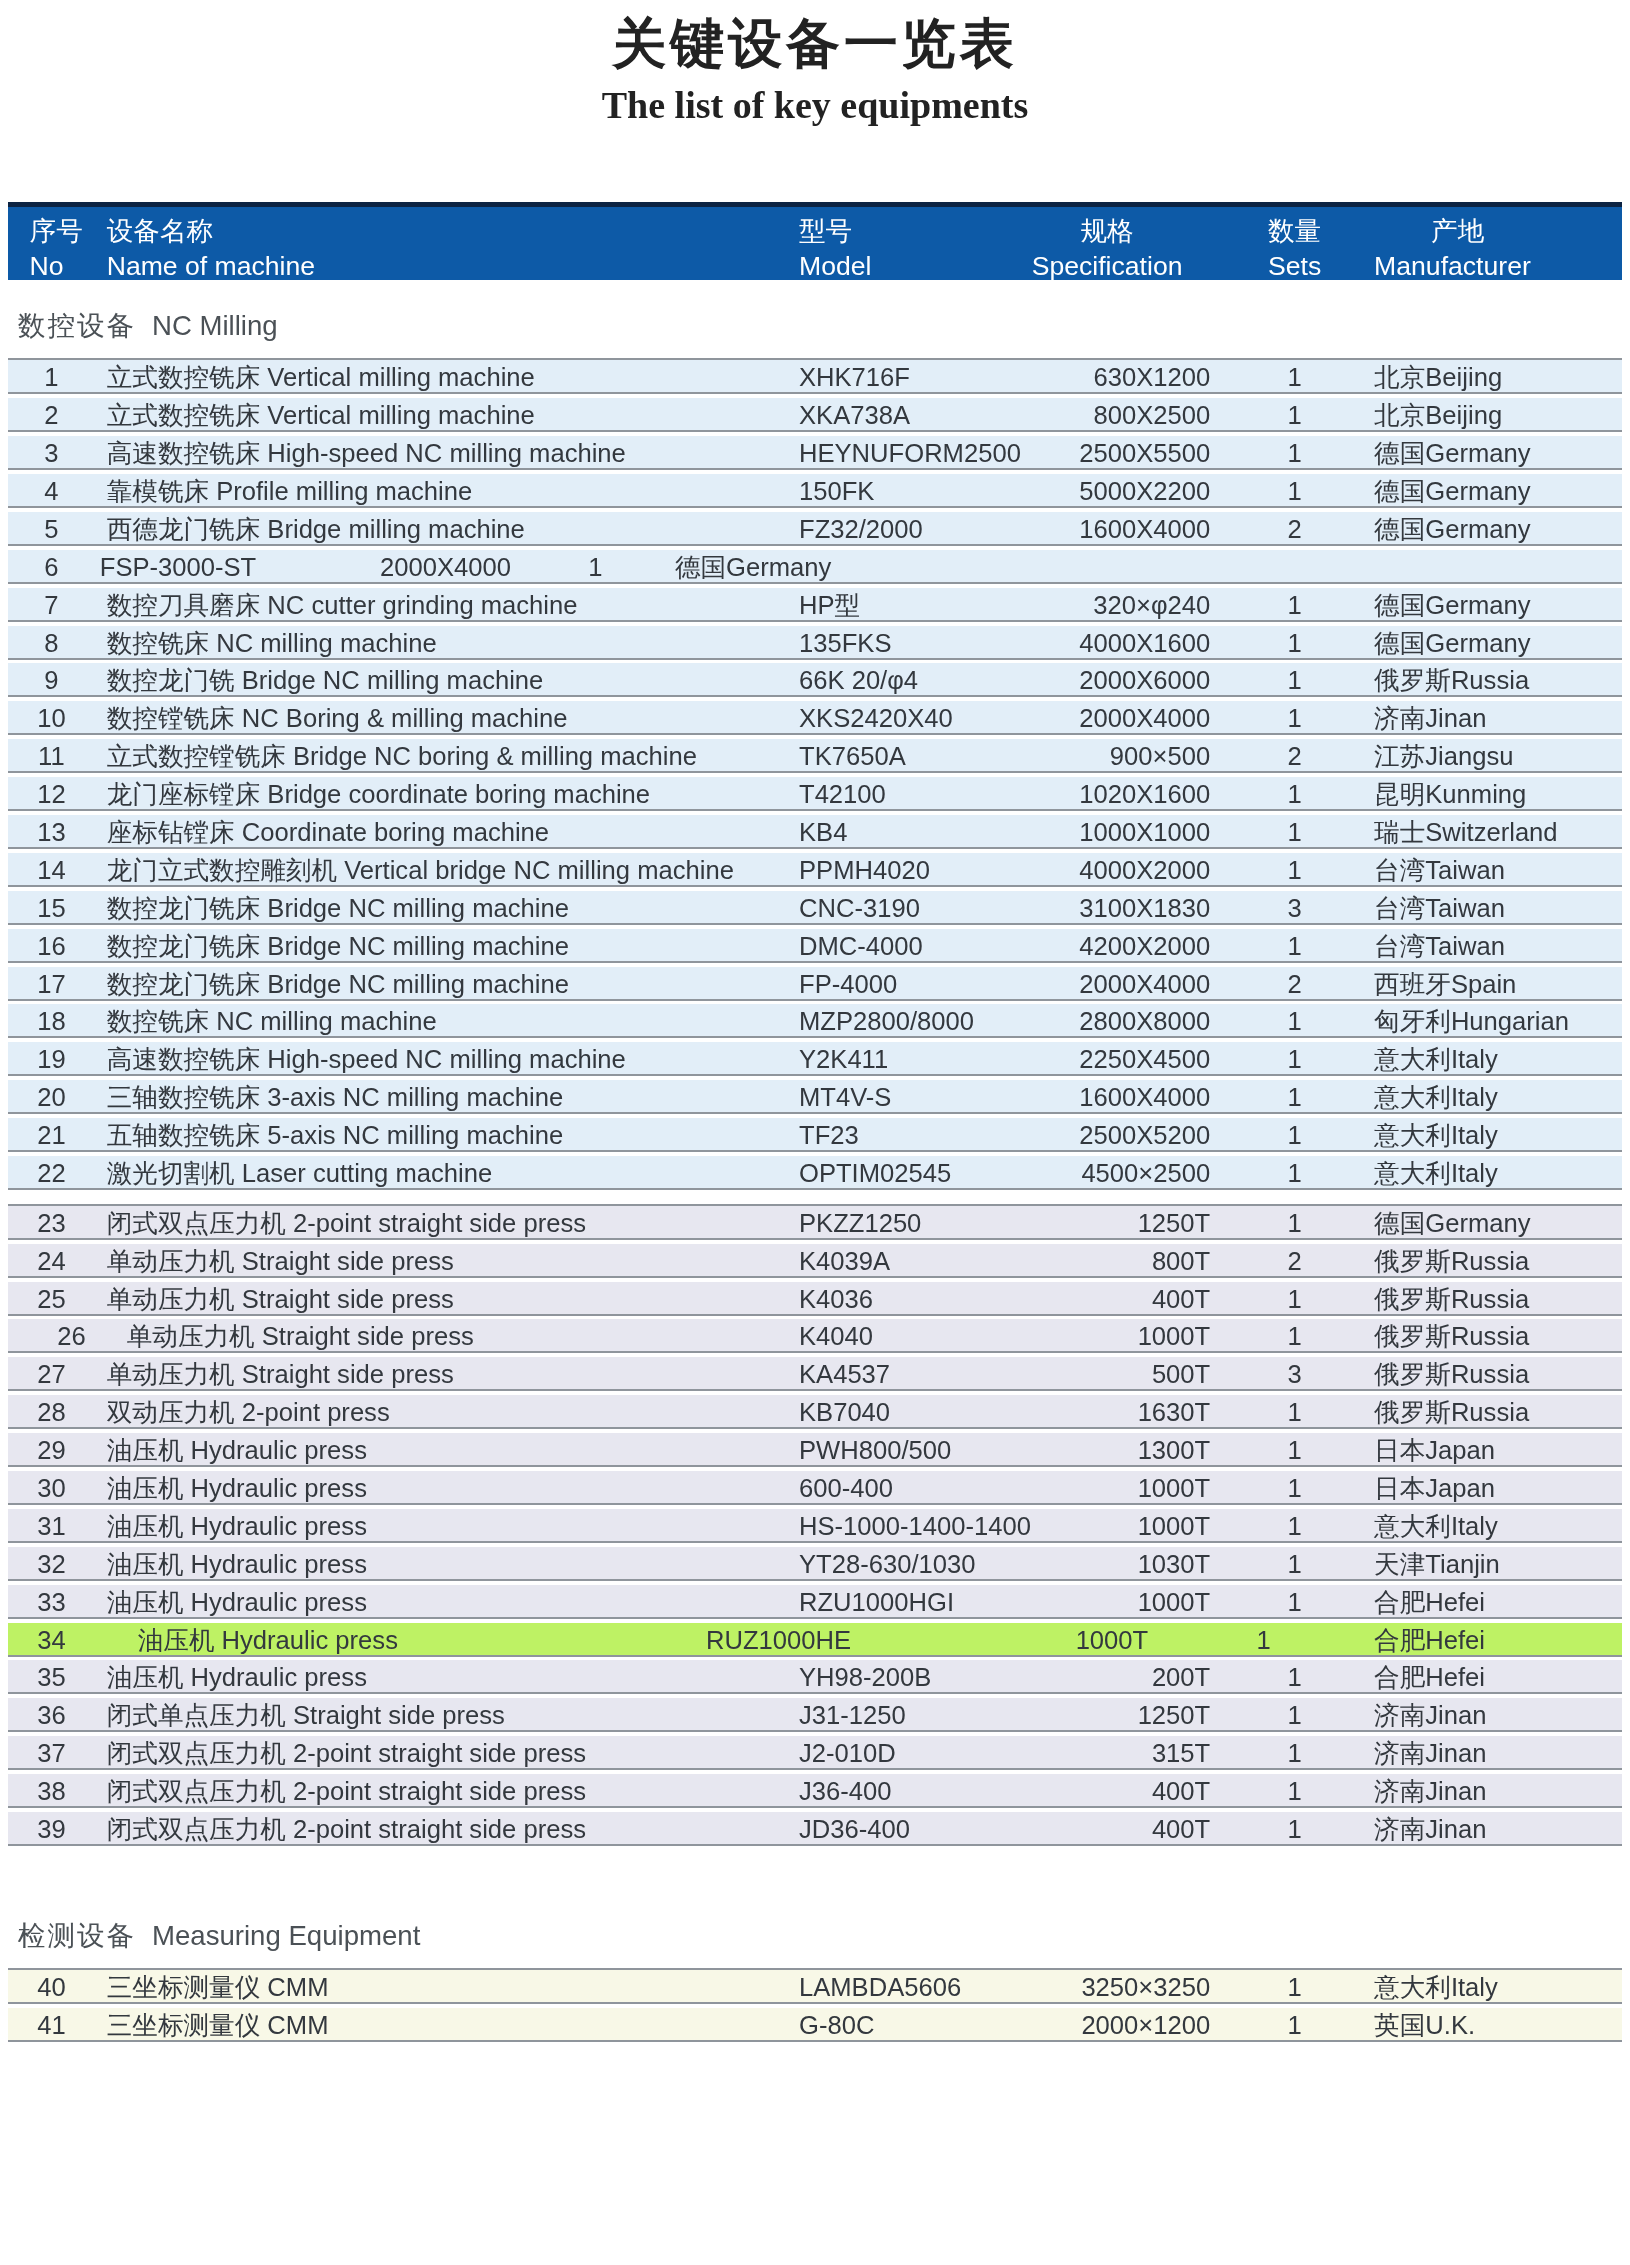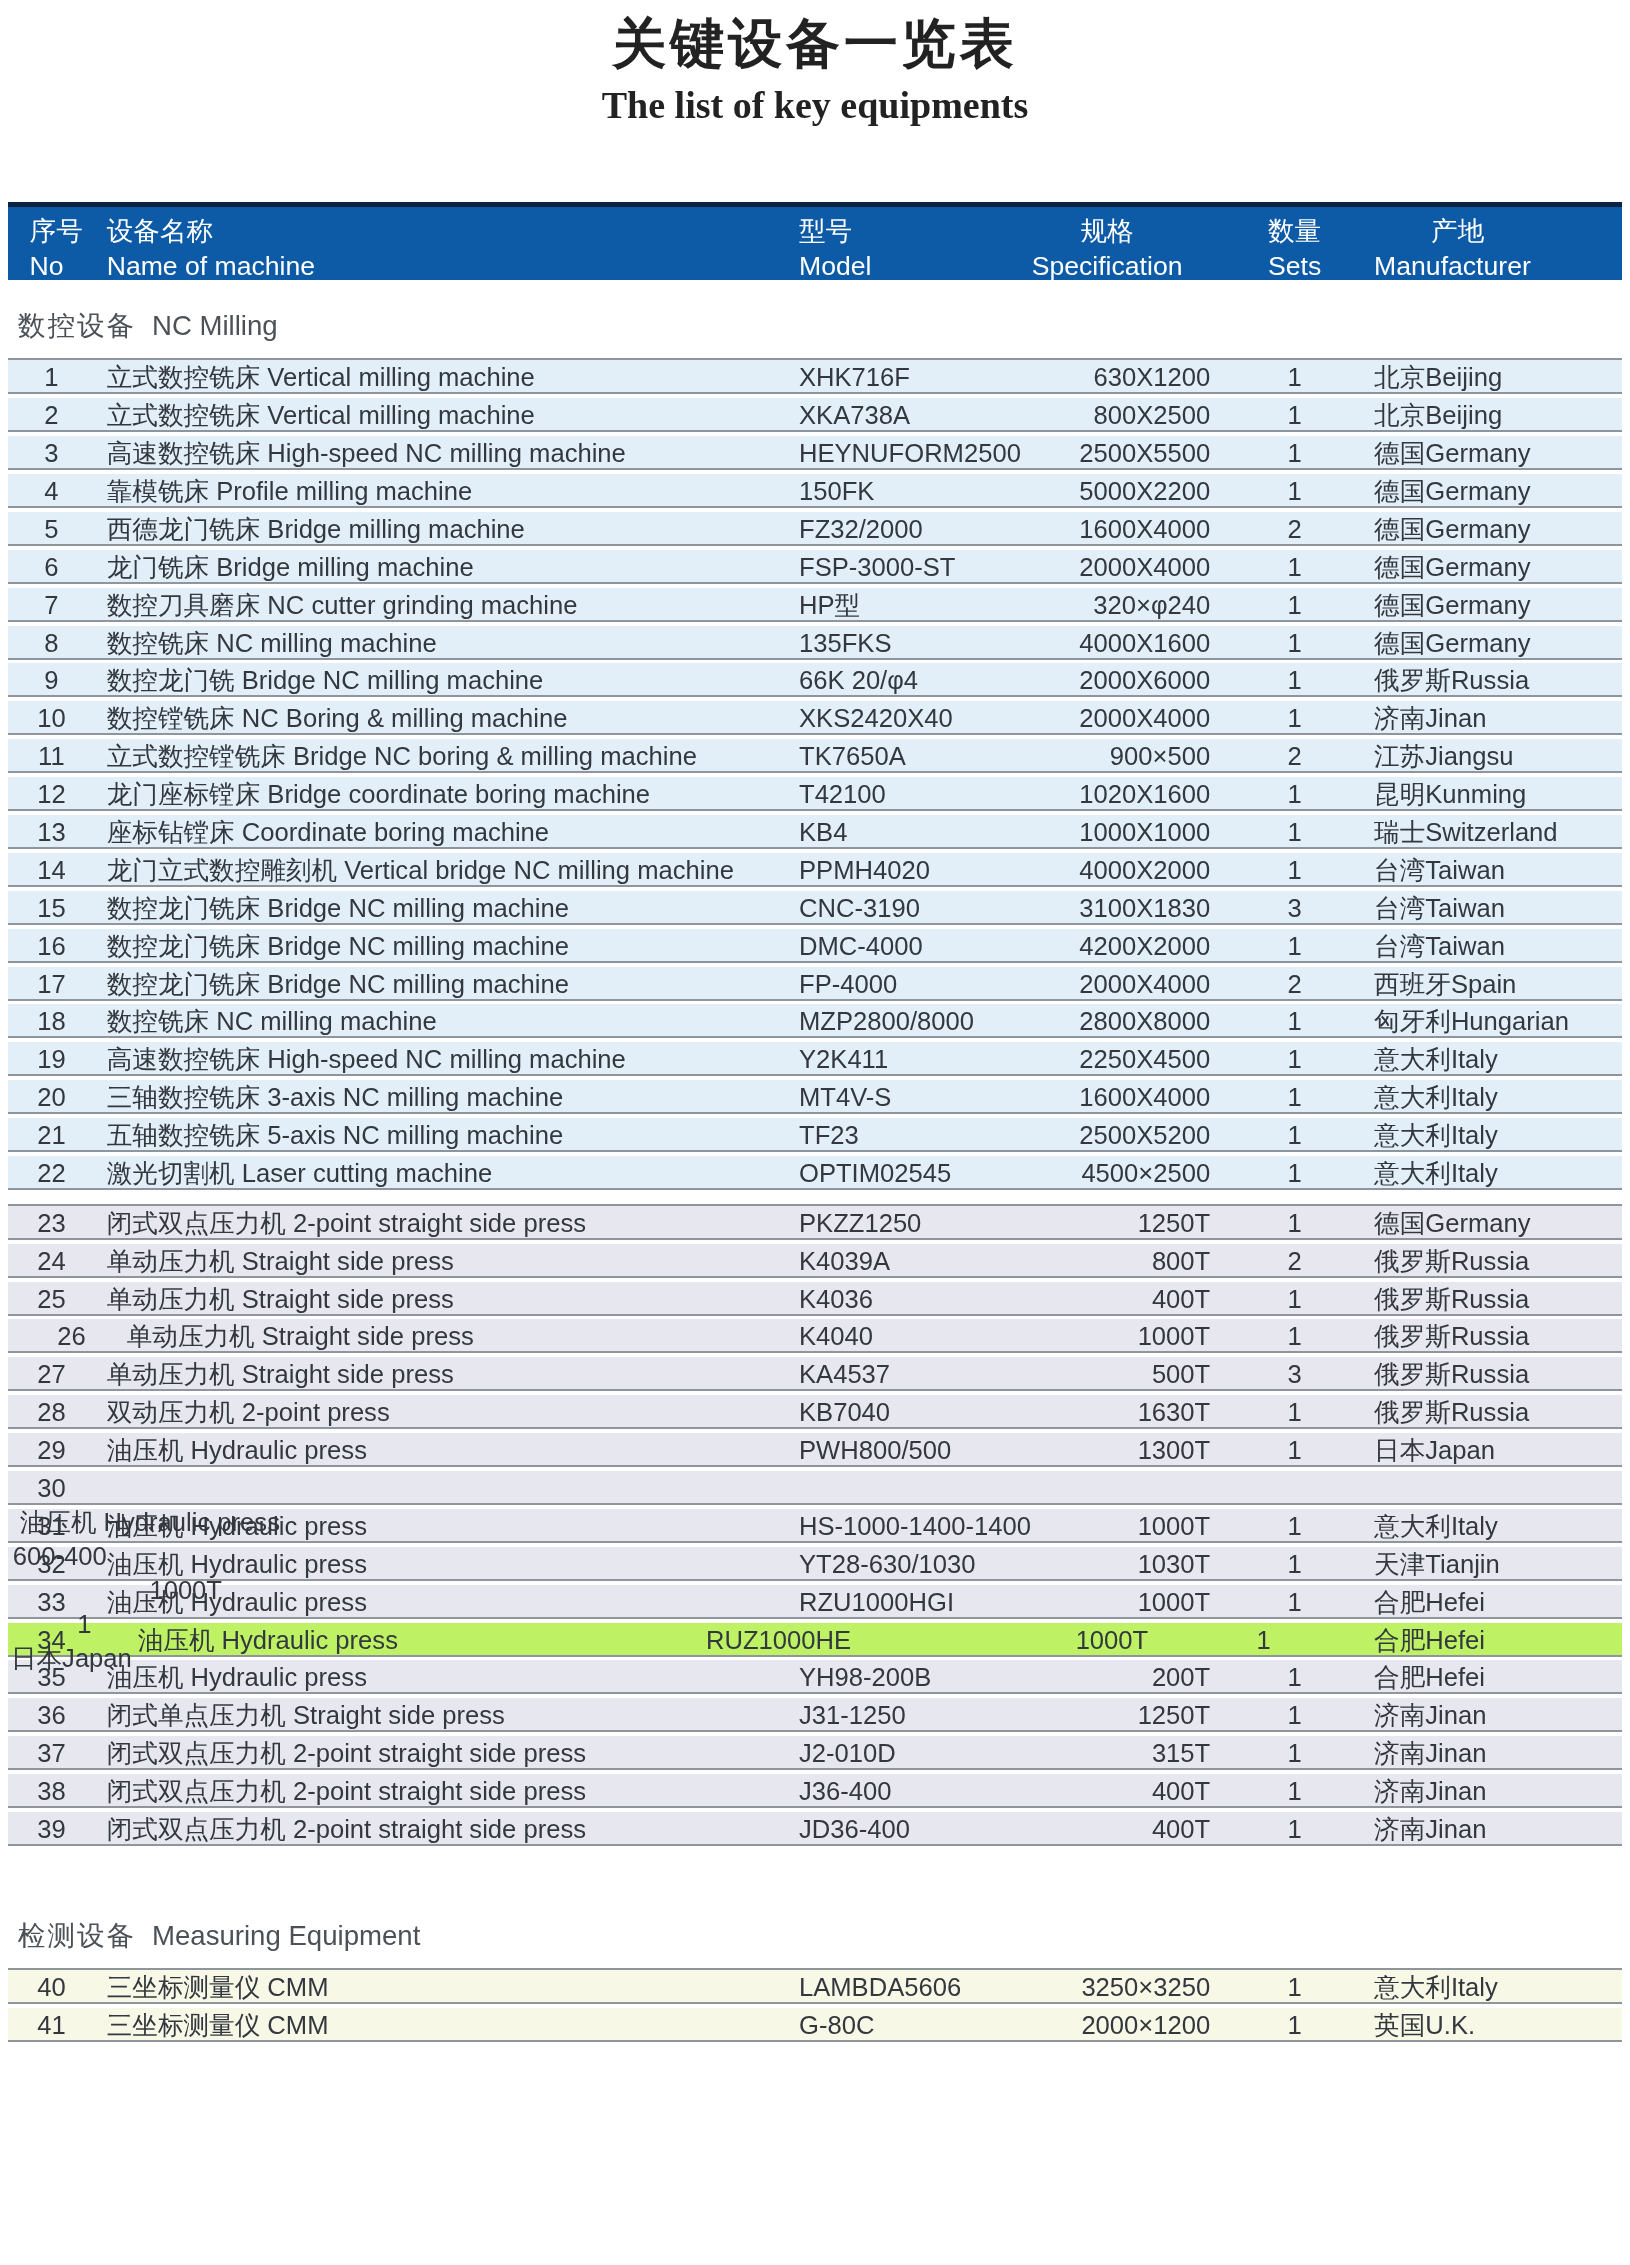--- a/index.html
+++ b/index.html
@@ -162,21 +162,20 @@
     <div class="cell c-no">5</div>
     <div class="cell c-name">西德龙门铣床 Bridge milling machine</div>
     <div class="cell c-model">FZ32/2000</div>
     <div class="cell c-spec">1600X4000</div>
     <div class="cell c-sets">2</div>
     <div class="cell c-mfr">德国Germany</div>
   </div>
 
   <div class="row" style="background: rgb(226, 238, 248);">
     <div class="cell c-no">6</div>
-    <div class="cell c-name">龙门铣床 Bridge milling machine</div>
     <div class="cell c-model">FSP-3000-ST</div>
     <div class="cell c-spec">2000X4000</div>
     <div class="cell c-sets">1</div>
     <div class="cell c-mfr">德国Germany</div>
   </div>
 
   <div class="row" style="background: rgb(226, 238, 248);">
     <div class="cell c-no">7</div>
     <div class="cell c-name">数控刀具磨床 NC cutter grinding machine</div>
     <div class="cell c-model">HP型</div>
@@ -380,21 +379,21 @@
 
   <div class="row" style="background: rgb(231, 231, 240);">
     <div class="cell c-no">29</div>
     <div class="cell c-name">油压机 Hydraulic press</div>
     <div class="cell c-model">PWH800/500</div>
     <div class="cell c-spec">1300T</div>
     <div class="cell c-sets">1</div>
     <div class="cell c-mfr">日本Japan</div>
   </div>
 
-  <div class="row" style="background: rgb(231, 231, 240); flex-direction: column;">
+  <div class="row" style="background: rgb(231, 231, 240);">
     <div class="cell c-no">30</div>
     <div class="cell c-name">油压机 Hydraulic press</div>
     <div class="cell c-model">600-400</div>
     <div class="cell c-spec">1000T</div>
     <div class="cell c-sets">1</div>
     <div class="cell c-mfr">日本Japan</div>
   </div>
 
   <div class="row" style="background: rgb(231, 231, 240);">
     <div class="cell c-no">31</div>

